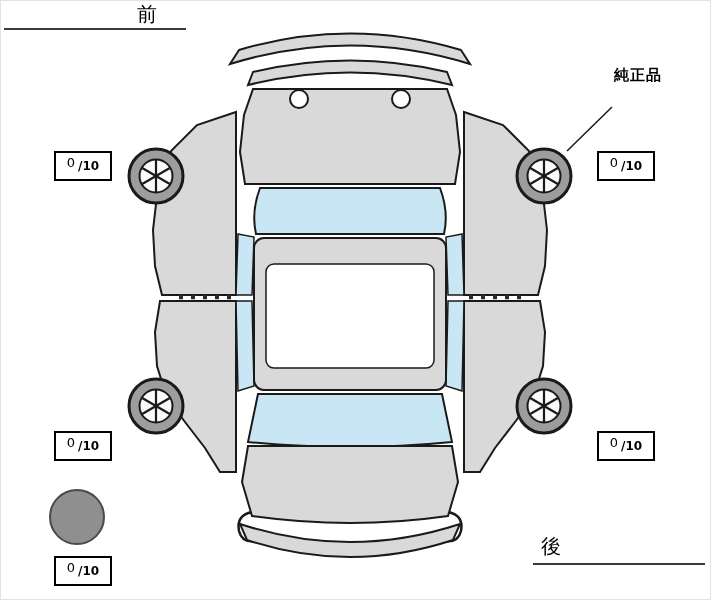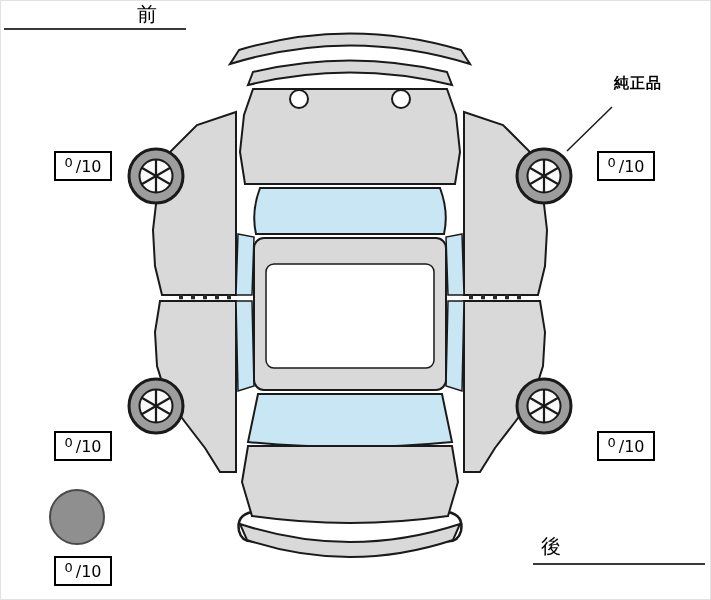--- a/index.html
+++ b/index.html
@@ -5,30 +5,30 @@
   html,body{margin:0;padding:0;background:#fff;}
   .canvas{
     position:relative;width:711px;height:600px;background:#ffffff;
     font-family:"DejaVu Sans","Liberation Sans",sans-serif;
     overflow:hidden;box-shadow:inset 0 0 0 1px #e2e2e2;
   }
   .diagram-svg{position:absolute;left:0;top:0;}
   .label{position:absolute;color:#000;line-height:1;white-space:nowrap;}
   .front-label{left:137px;top:4px;font-size:20px;}
   .rear-label{left:541px;top:536px;font-size:20px;}
-  .genuine-label{left:614px;top:76px;font-size:15px;font-weight:bold;letter-spacing:1px;}
+  .genuine-label{left:614px;top:68px;font-size:15px;font-weight:bold;letter-spacing:1px;}
   .rule{position:absolute;height:0;border-top:2px solid #3a3a3a;}
   .front-rule{left:4px;top:28px;width:182px;}
   .rear-rule{left:533px;top:563px;width:172px;}
   .tread-box{
     position:absolute;width:58px;height:30px;border:2px solid #000;background:#fff;
     display:flex;align-items:center;justify-content:center;gap:3px;box-sizing:border-box;
   }
   .tread-box .num{font-size:13px;transform:translateY(-4px);}
-  .tread-box .den{font-size:16px;}
+  .tread-box .den{font-size:12px;font-weight:bold;}
   .box-fl{left:54px;top:151px;}
   .box-fr{left:597px;top:151px;}
   .box-rl{left:54px;top:431px;}
   .box-rr{left:597px;top:431px;}
   .box-spare{left:54px;top:556px;}
 </style>
 </head>
 <body>
 
 <div class="canvas">

